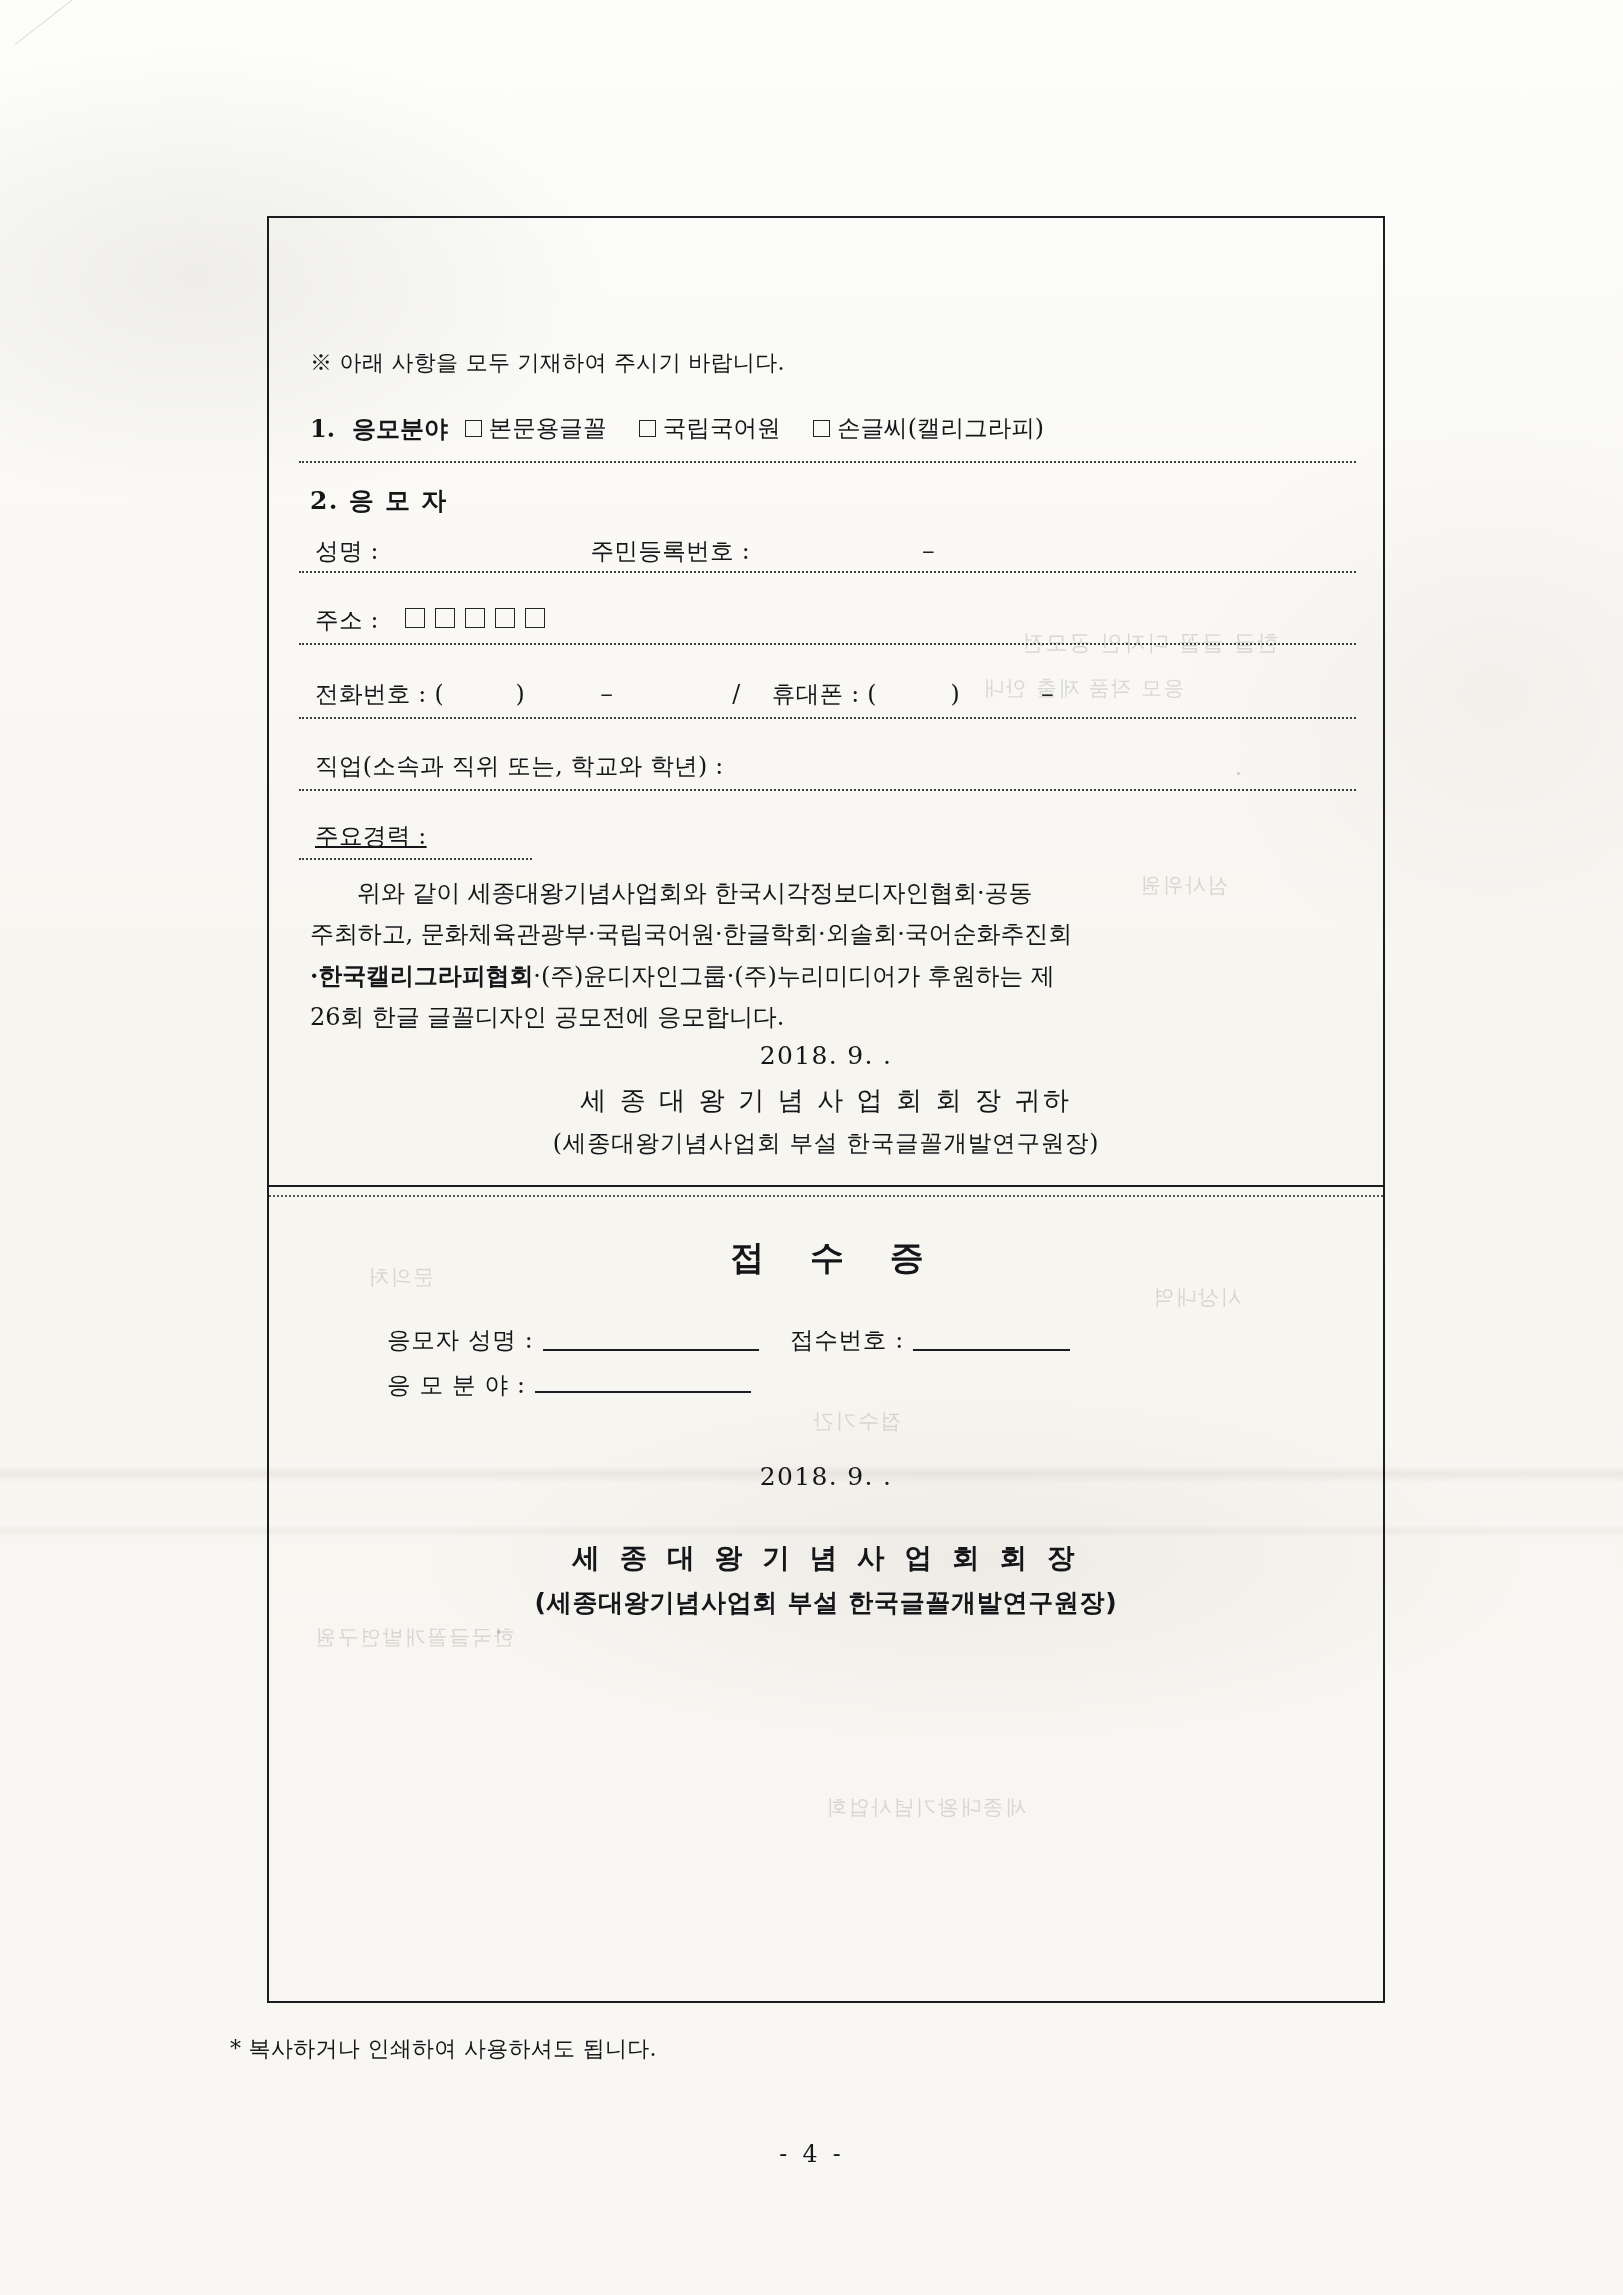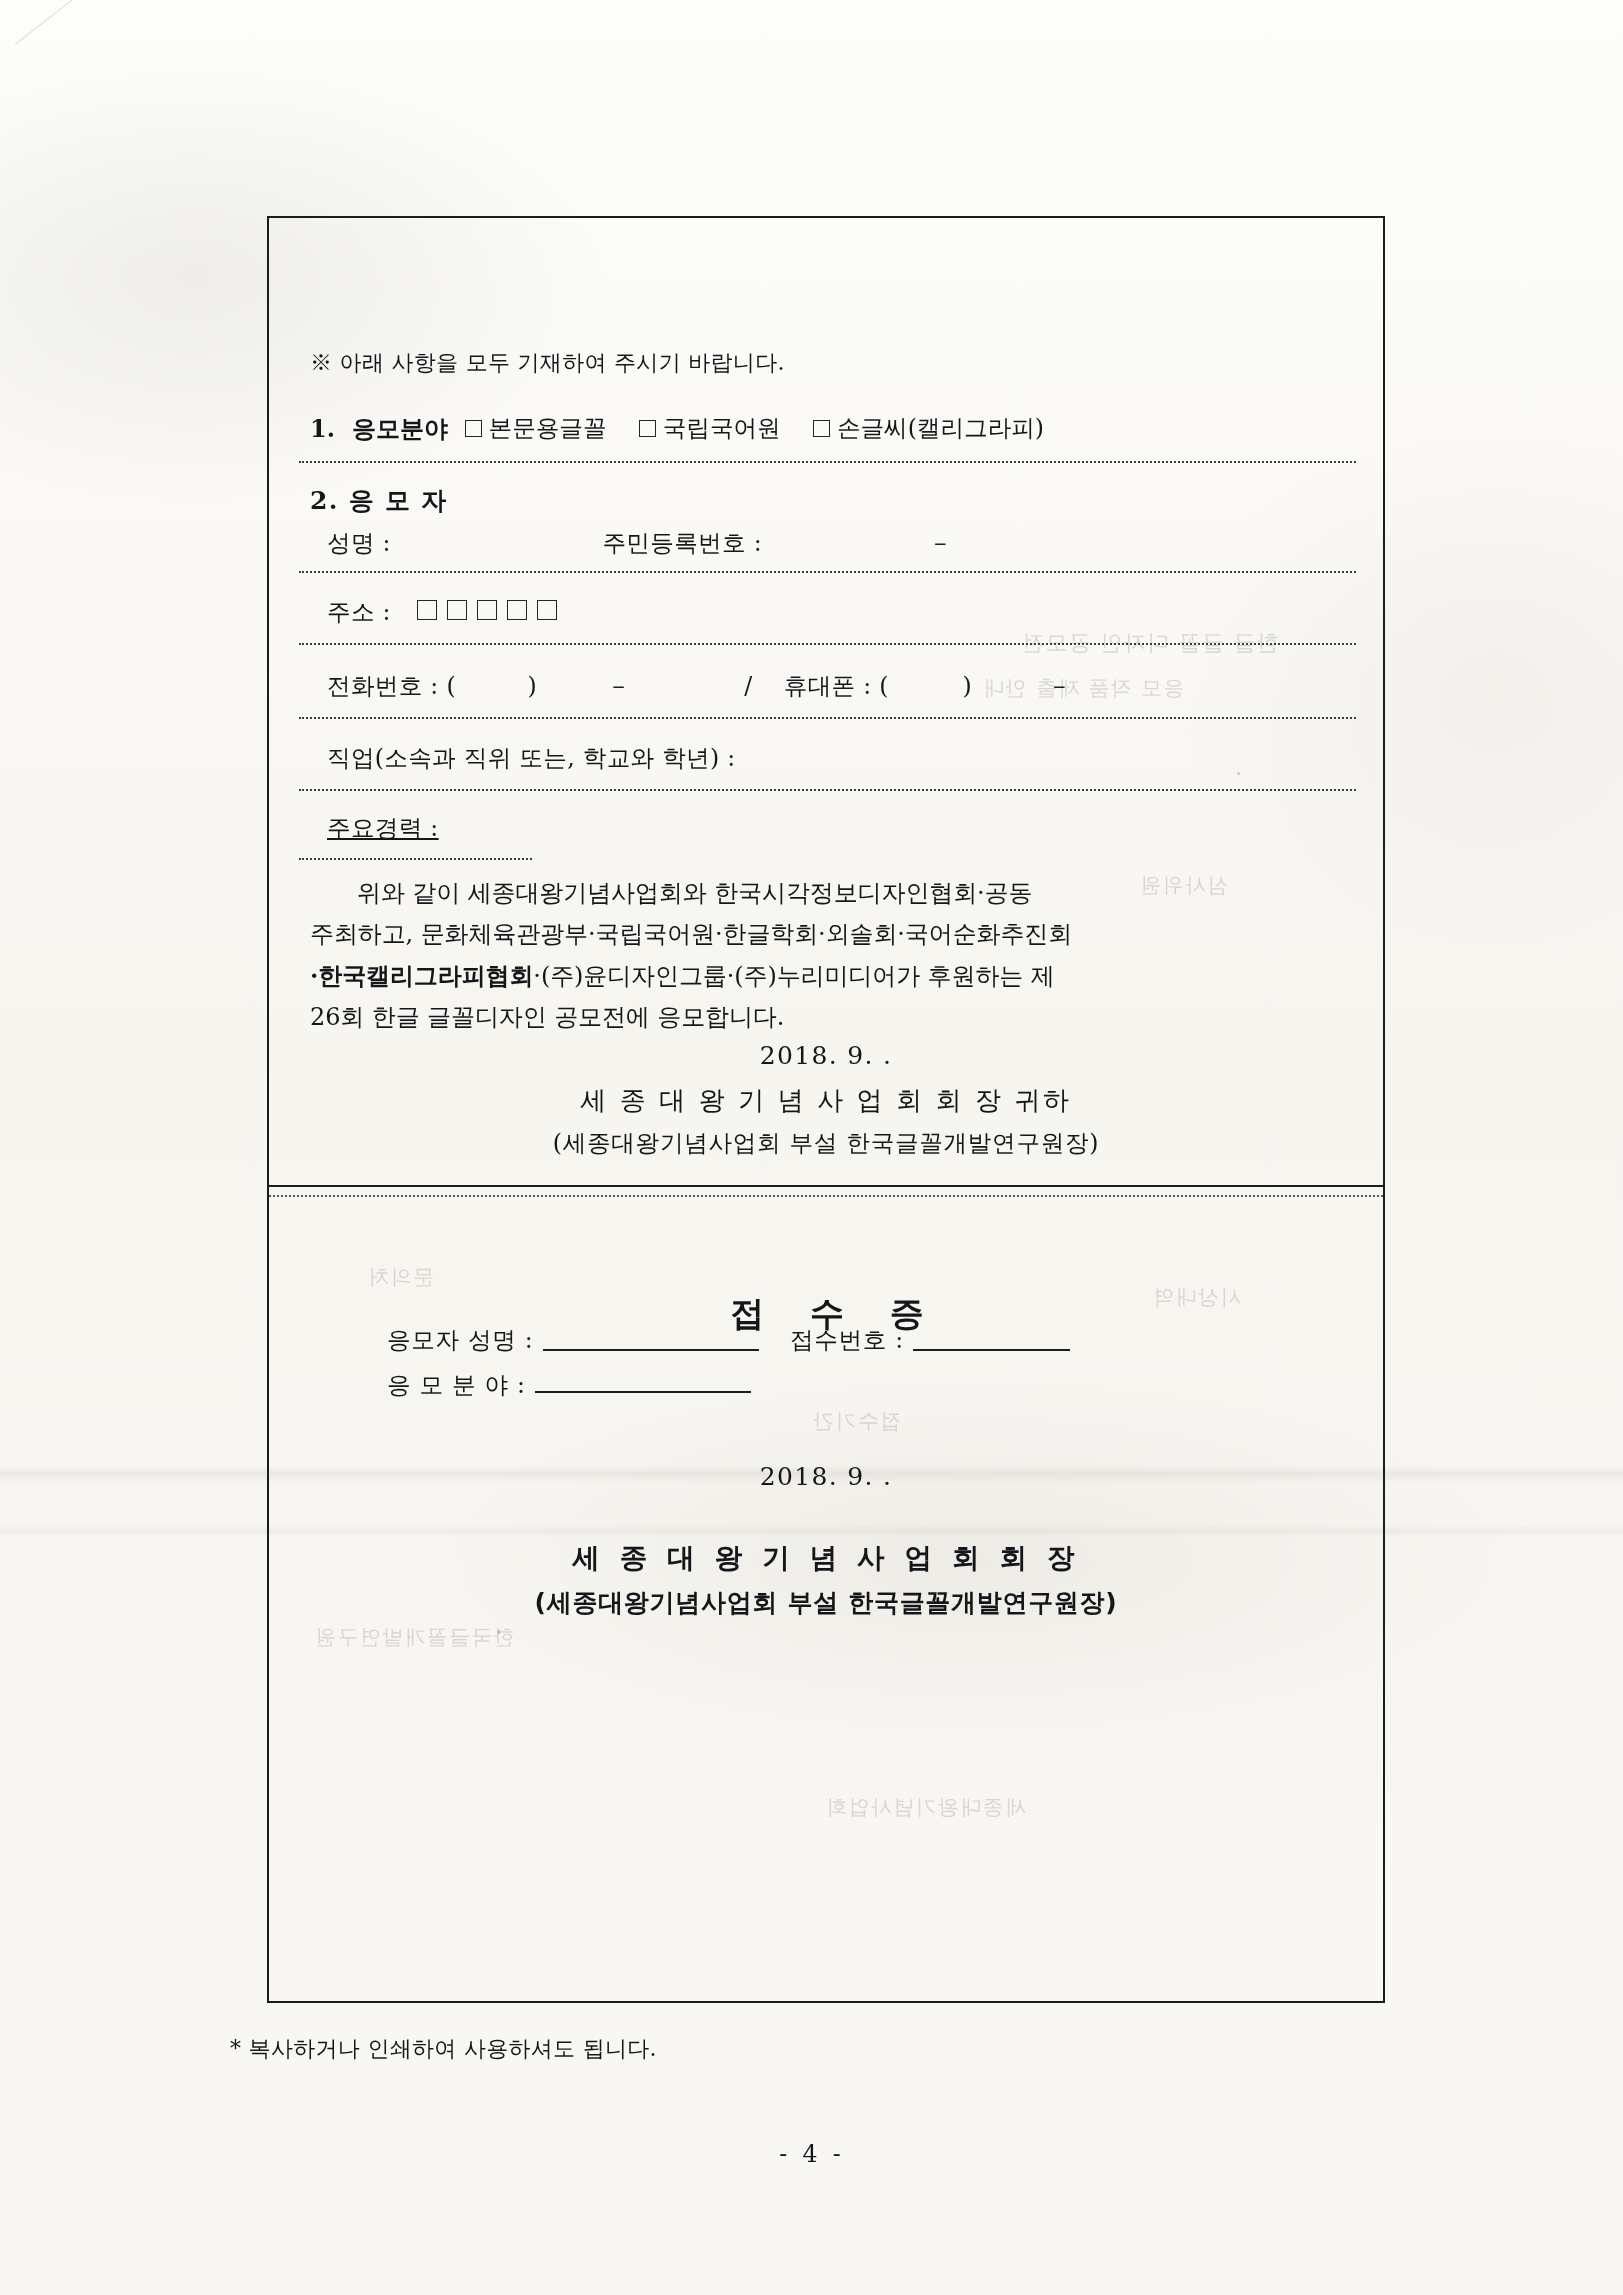--- a/index.html
+++ b/index.html
@@ -118,24 +118,25 @@
     position: absolute;
     top: 266px;
     left: 41px;
     font-size: 25px;
     font-weight: bold;
     letter-spacing: 1.3px;
   }
 
   .field-line {
     position: absolute;
-    left: 58px;
+    left: 46px;
     right: 39px;
     font-size: 23.6px;
     letter-spacing: 0.3px;
+    margin-top: 8px;
   }
   .field-line .inline-gap { display: inline-block; }
 
   .body-text {
     position: absolute;
     left: 41px;
     right: 34px;
     font-size: 24px;
     line-height: 41px;
     letter-spacing: -0.1px;
@@ -330,21 +331,21 @@
       <span>26회 한글 글꼴디자인 공모전에 응모합니다.</span>
     </div>
 
     <div class="date-line" style="top:823px;">2018.  9.       .</div>
     <div class="center-line" style="top:865px; font-size:26px;">세 종 대 왕 기 념 사 업 회   회 장 귀하</div>
     <div class="center-line" style="top:909px; font-size:23.6px; letter-spacing:0.7px;">(세종대왕기념사업회 부설 한국글꼴개발연구원장)</div>
 
     <div class="divider-solid" style="top:967px;"></div>
     <div class="divider-dotted" style="top:977px;"></div>
 
-    <div class="receipt-title" style="top:1073px;padding-left:19px;">접 수 증</div>
+    <div class="receipt-title" style="top:1017px;padding-left:19px;">접 수 증</div>
 
     <div class="receipt-row" style="top:1106px;align-items:center;">
       <span>응모자 성명 :</span>
       <span class="blank-rule" style="width:216px;"></span>
       <span class="inline-gap" style="display:inline-block;width:22px;"></span>
       <span>접수번호 :</span>
       <span class="blank-rule" style="width:157px;"></span>
     </div>
 
     <div class="receipt-row" style="top:1151px;">

